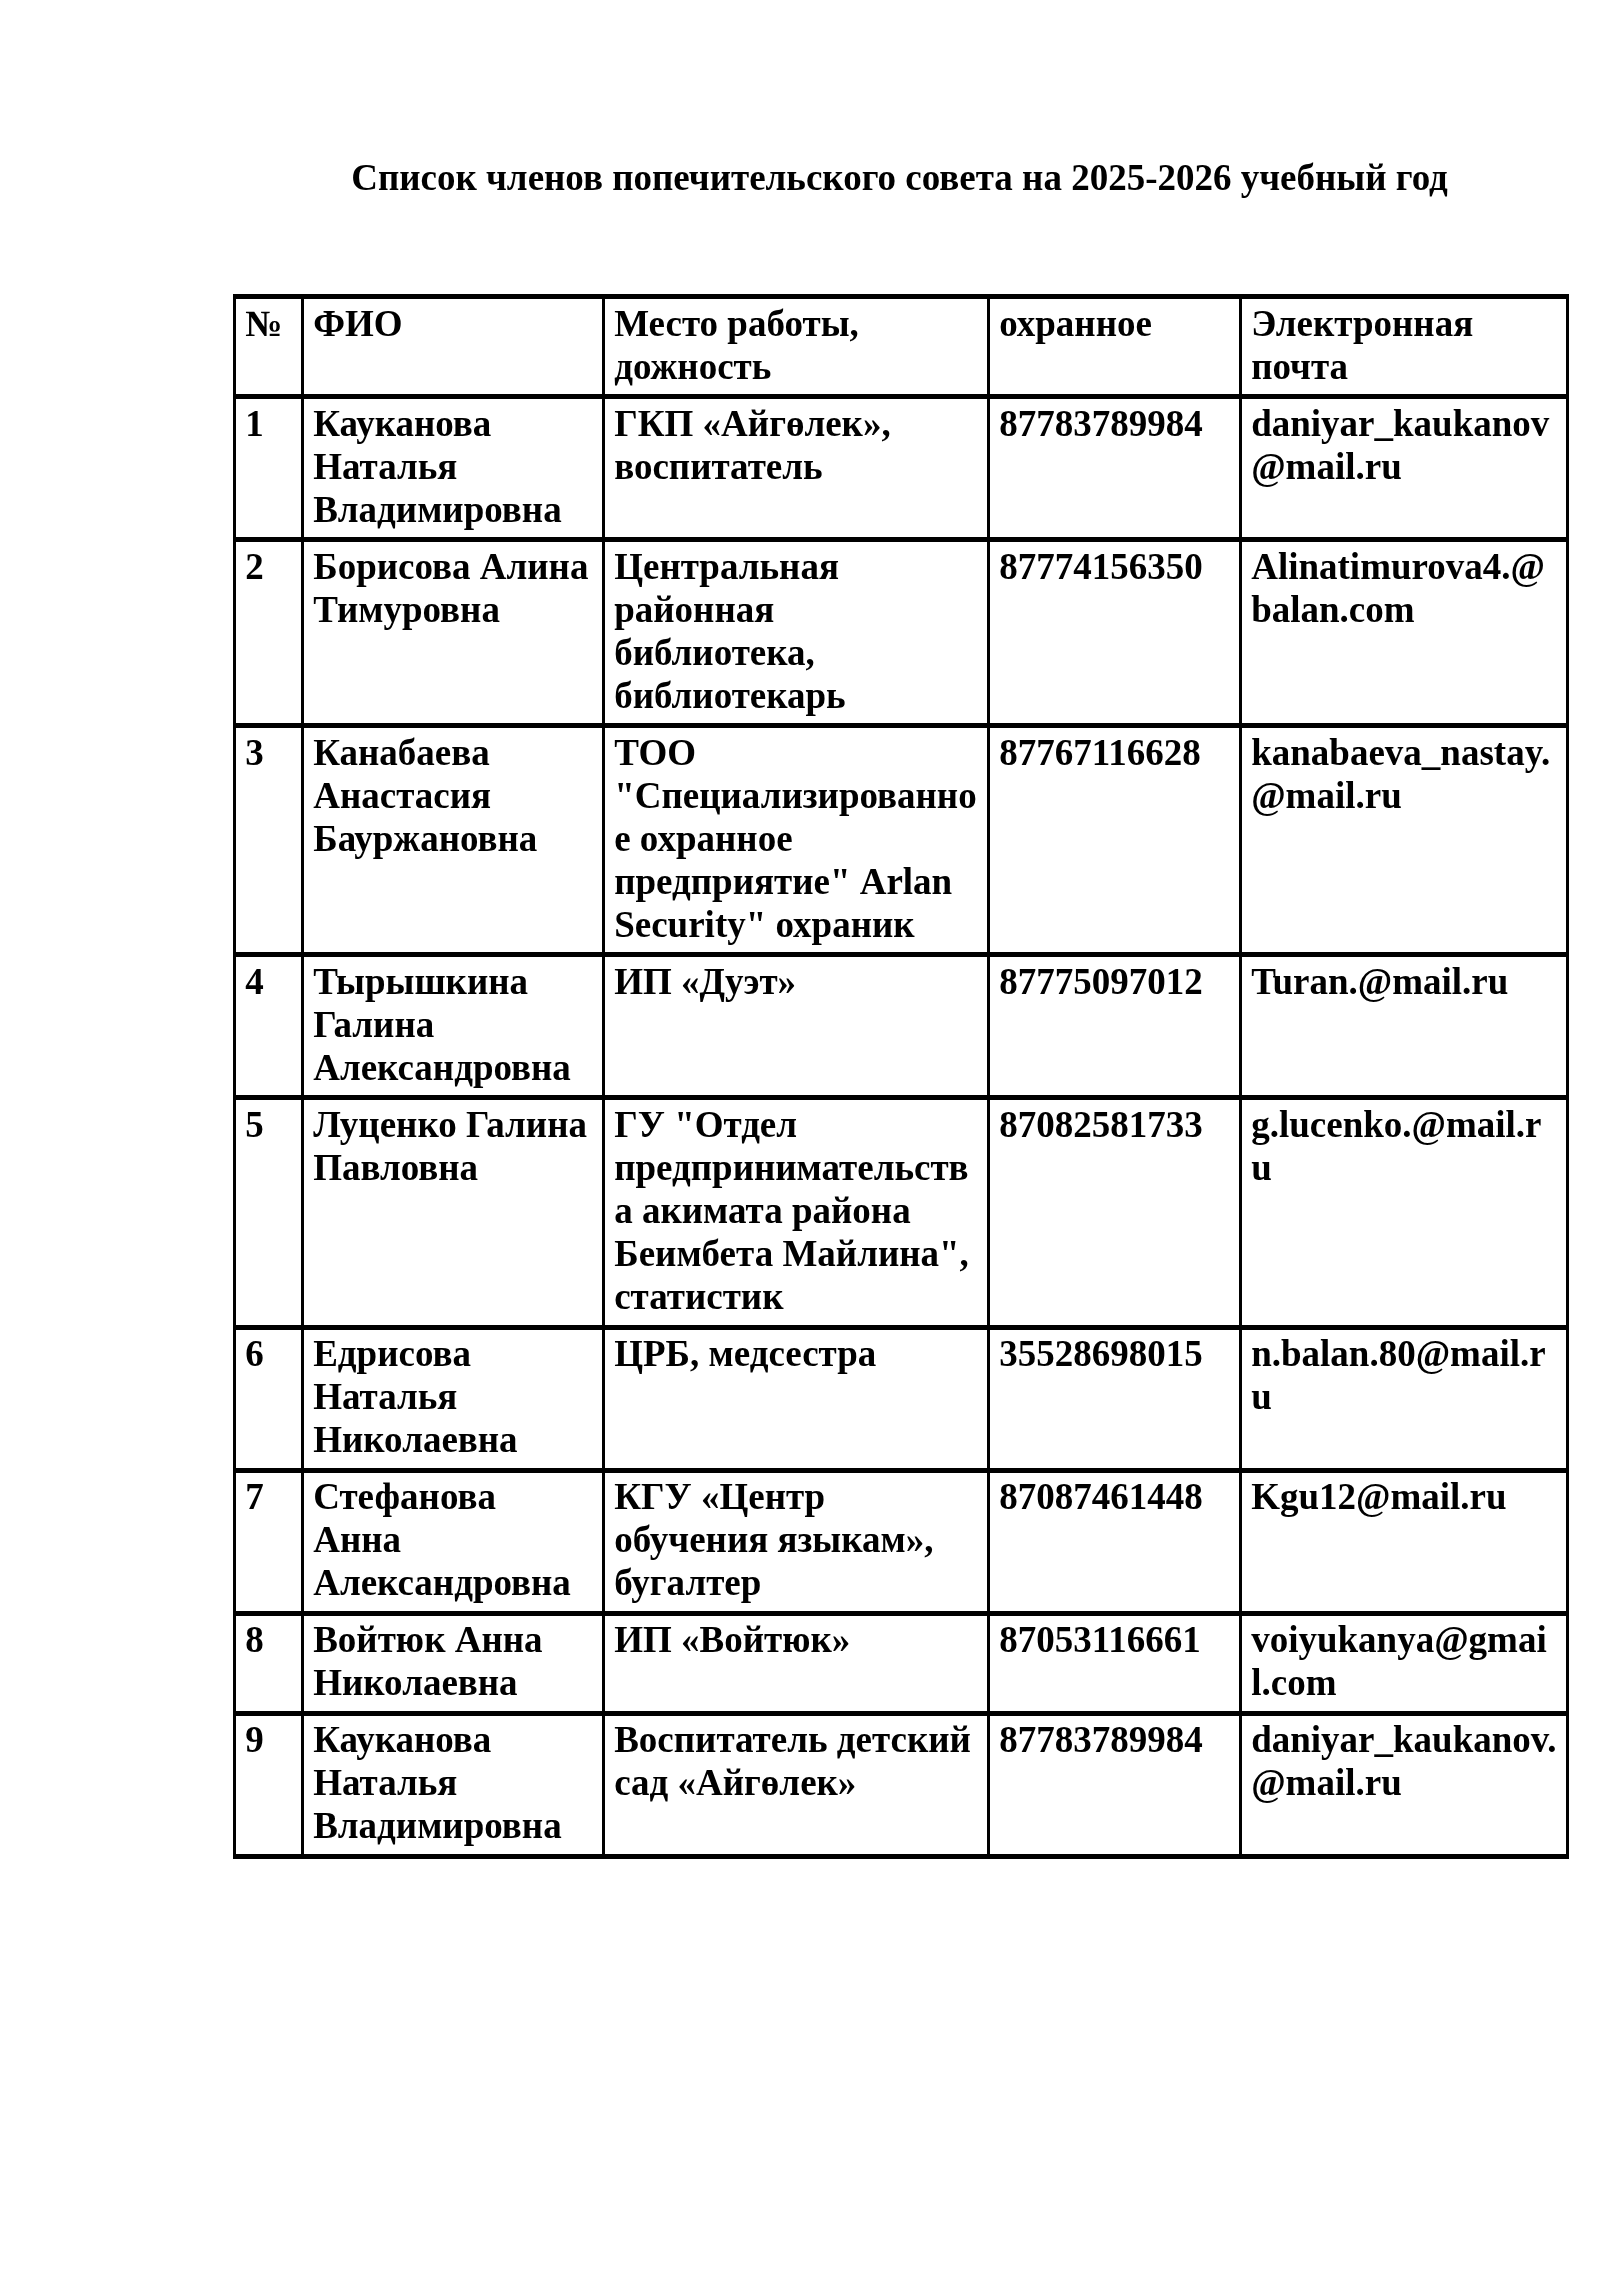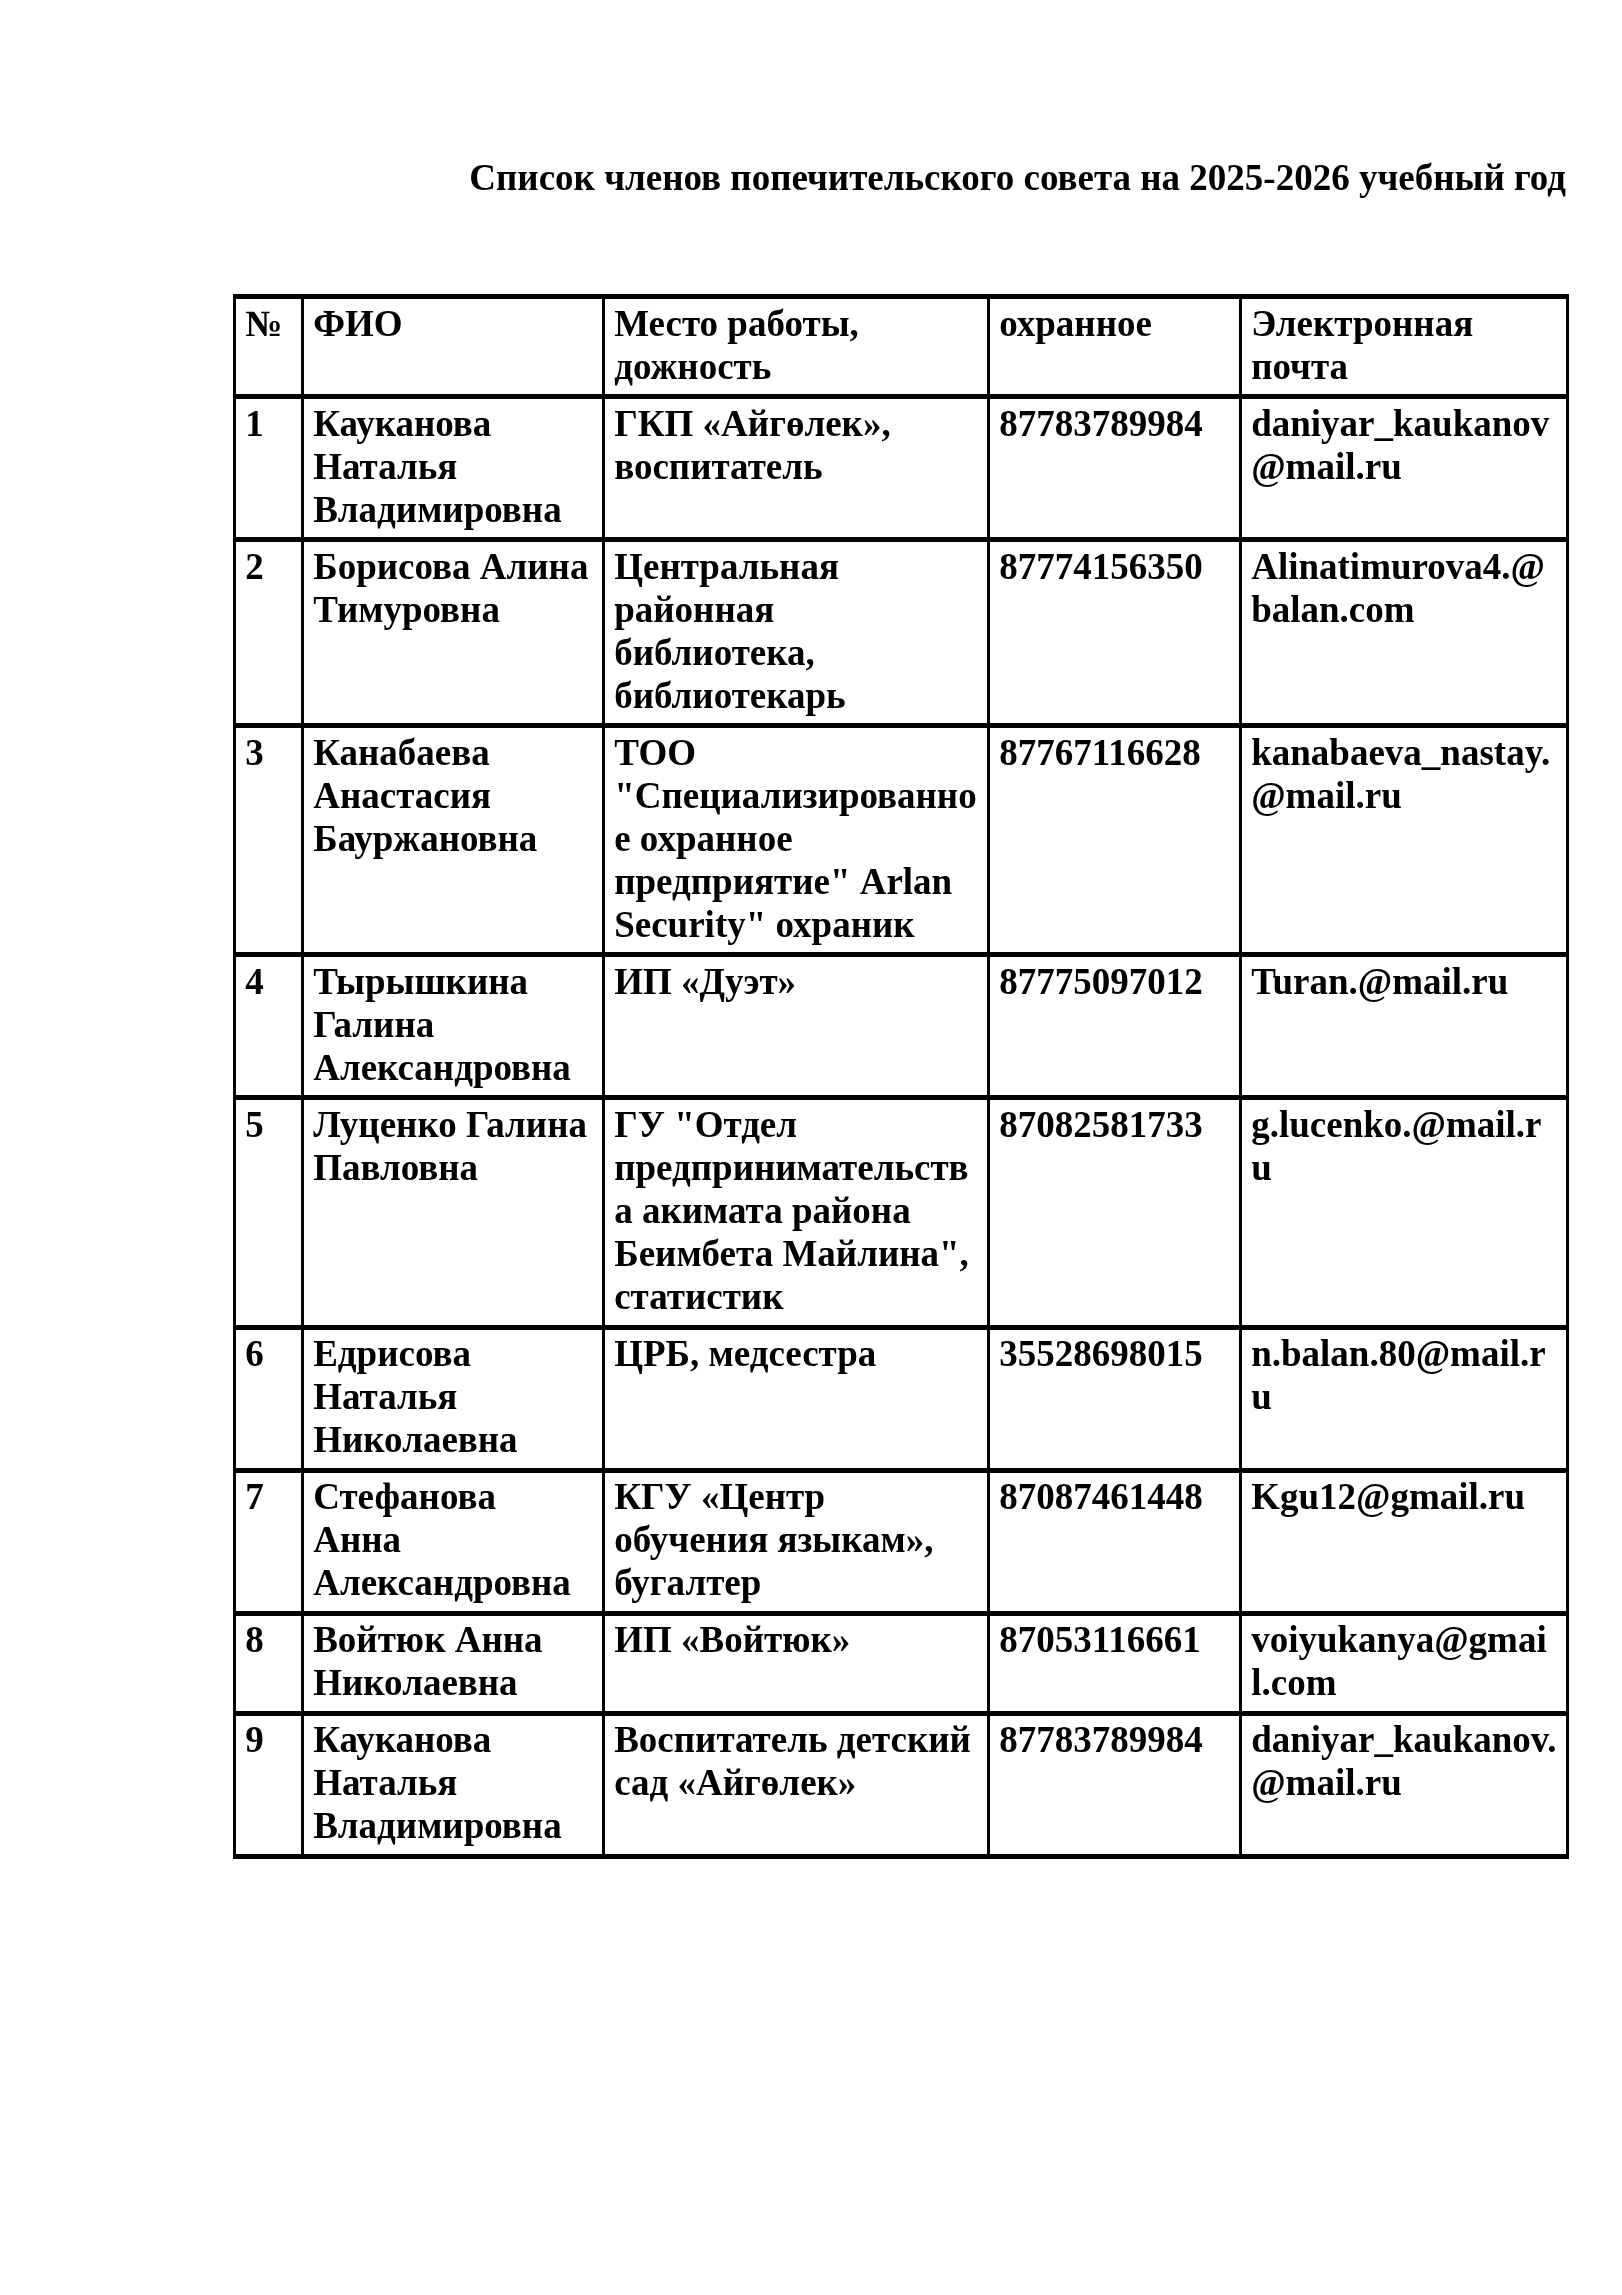--- a/index.html
+++ b/index.html
@@ -12,21 +12,21 @@
     width: 1623px;
     height: 2295px;
     font-family: "Liberation Serif", "DejaVu Serif", serif;
     color: #000000;
   }
   .doc-title {
     position: absolute;
     top: 156px;
     left: 233px;
     width: 1333px;
-    text-align: right;
+    text-align: center;
     font-size: 37px;
     font-weight: bold;
     line-height: 44px;
   }
   table.trustees {
     position: absolute;
     top: 294px;
     left: 233px;
     width: 1333px;
     border-collapse: collapse;
@@ -116,21 +116,21 @@
     <td>Едрисова Наталья Николаевна</td>
     <td>ЦРБ, медсестра</td>
     <td>35528698015</td>
     <td>n.balan.80@mail.ru</td>
   </tr>
       <tr>
     <td>7</td>
     <td>Стефанова Анна Александровна</td>
     <td>КГУ «Центр обучения языкам», бугалтер</td>
     <td>87087461448</td>
-    <td>Kgu12@gmail.ru</td>
+    <td>Kgu12@mail.ru</td>
   </tr>
       <tr>
     <td>8</td>
     <td>Войтюк Анна Николаевна</td>
     <td>ИП «Войтюк»</td>
     <td>87053116661</td>
     <td>voiyukanya@gmail.com</td>
   </tr>
       <tr>
     <td>9</td>

